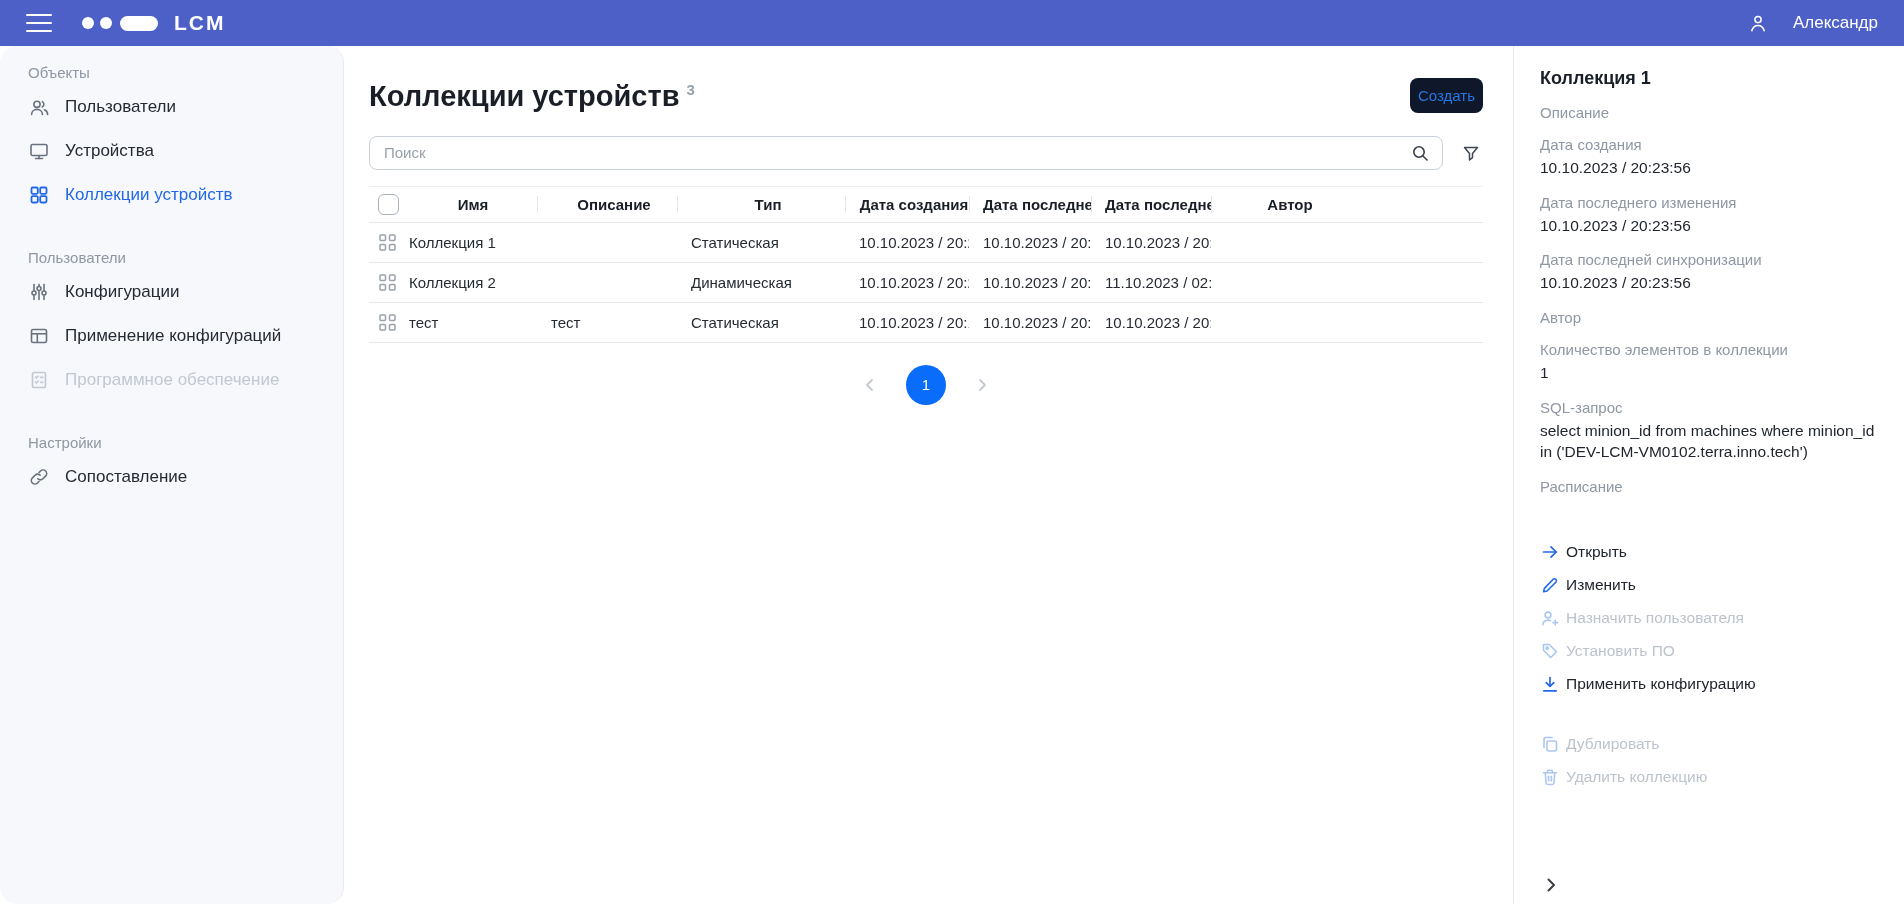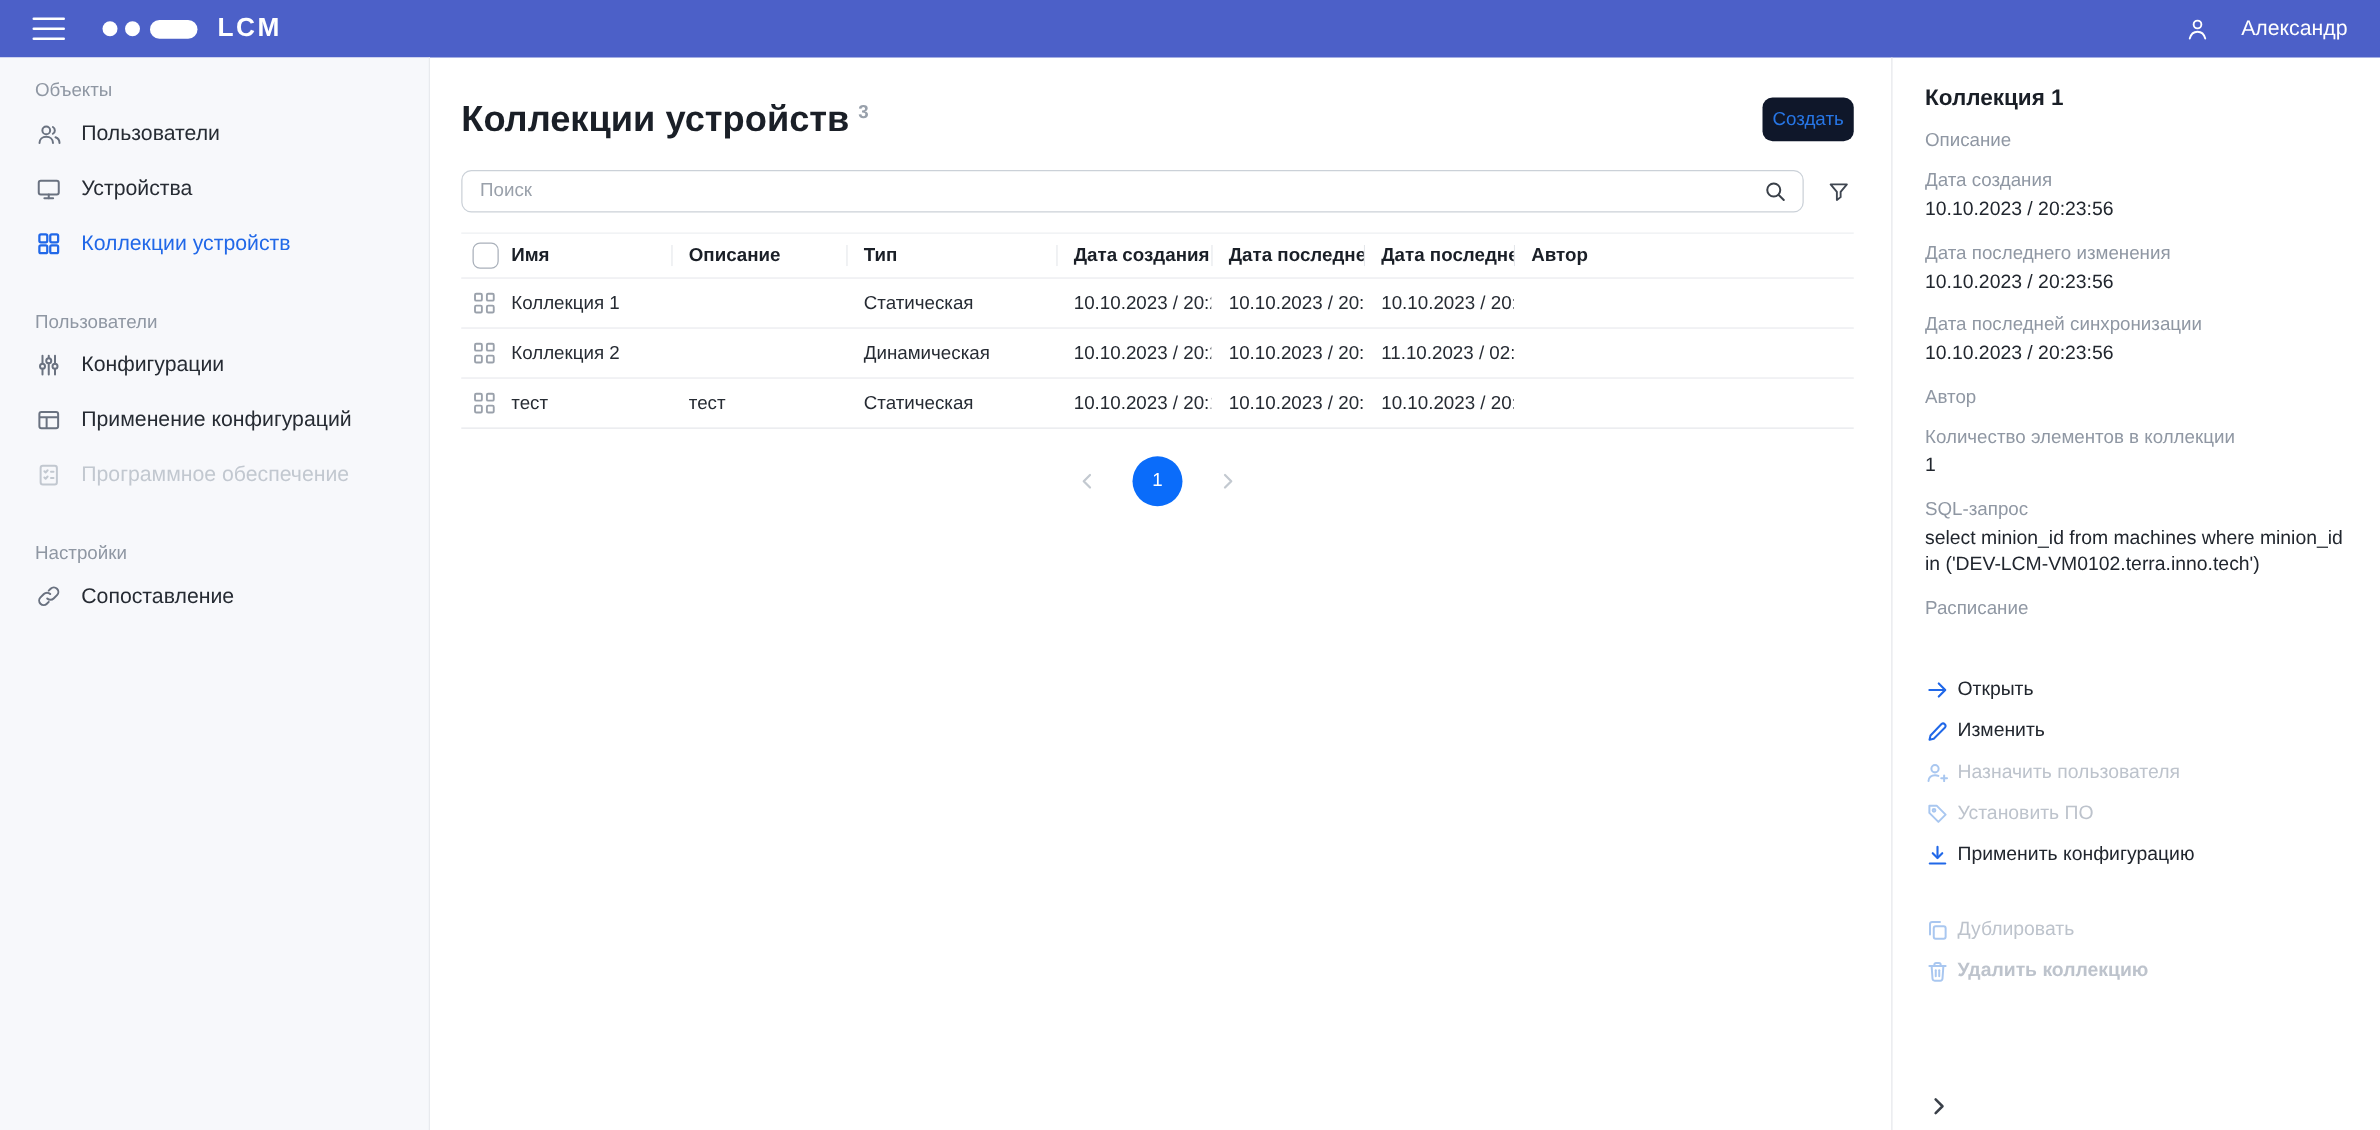--- a/index.html
+++ b/index.html
@@ -19,21 +19,21 @@
   .brand-text { font-size:21px; font-weight:800; letter-spacing:2px; margin-left:10px; }
   .topbar-user { margin-left:auto; display:flex; align-items:center; gap:24px;
                  font-size:17px; cursor:pointer; }
   .topbar-user svg { display:block; }
 
   
   .body { flex:1; display:flex; min-height:0; }
 
   
   .sidebar { width:344px; flex:0 0 344px; background:#F7F8FB; border-right:1px solid #E8EAEE;
-             padding-top:16px; }
+             padding-top:16px;border-radius:17px; }
   .section-label { font-size:15px; color:#8F97A3; margin:0 28px 4px; padding-top:2px; }
   .section:not(:first-child) .section-label { margin-top:30px; }
   .nav-item { height:44px; display:flex; align-items:center; gap:15px; padding:0 28px;
               font-size:17px; color:#262B33; cursor:pointer; }
   .nav-item .ico { width:22px; height:22px; flex:0 0 22px; color:#6A7280; display:flex; }
   .nav-item.active { color:#2168E8; }
   .nav-item.active .ico { color:#2168E8; }
   .nav-item.disabled { color:#C2C8D0; cursor:default; }
   .nav-item.disabled .ico { color:#C2C8D0; }
   svg { display:block; }
@@ -55,21 +55,21 @@
   .search-box input::placeholder { color:#9AA1AB; }
   .search-ico { position:absolute; right:13px; top:50%; transform:translateY(-50%);
                 color:#3A4049; cursor:pointer; }
   .filter-ico { color:#3F4651; cursor:pointer; padding-right:2px; }
 
   
   .table { margin-top:16px; border-top:1px solid #EDEFF2; }
   .tgrid { display:grid; align-items:center;
            grid-template-columns:40px 128px 140px 168px 124px 122px 120px 144px 1fr; }
   .thead { height:36px; border-bottom:1px solid #E6E8EC; font-weight:700; font-size:15px;
-           color:#1A1F27; }
+           color:#1A1F27;text-align:center; }
   .trow { height:40px; border-bottom:1px solid #E6E8EC; font-size:15px; color:#262B33;
           cursor:pointer; background:#fff; }
   .cell { padding-left:14px; white-space:nowrap; overflow:hidden; }
   .cell.first { padding-left:0; }
   .cell.sep { position:relative; }
   .cell.sep::before { content:""; position:absolute; left:0; top:50%; transform:translateY(-50%);
                       width:1px; height:18px; background:#E3E6EA; }
   .cb-cell { display:flex; justify-content:flex-start; padding-left:9px; }
   .checkbox { width:21px; height:21px; border:1.5px solid #A9B0BA; border-radius:6px;
               background:#fff; cursor:pointer; }
@@ -92,21 +92,21 @@
   .field-value:empty { display:none; }
   .sql-value { word-wrap:break-word; white-space:normal; }
 
   .actions { margin-top:46px; }
   .action { display:flex; align-items:center; gap:6px; height:22px; margin-bottom:11px;
             font-size:15.5px; color:#21262E; cursor:pointer; }
   .action .ico { width:20px; height:20px; flex:0 0 20px; color:#2168E8; display:flex; }
   .action.disabled { color:#BDC3CC; cursor:default; }
   .action.disabled .ico { color:#A9C7F0; }
   .action.grp2 { margin-top:38px; }
-  .action.grp2 + .action { margin-top:11px;font-weight:bold; }
+  .action.grp2 + .action { margin-top:11px; }
 
   .panel-collapse { position:absolute; left:28px; bottom:10px; color:#3A4049; cursor:pointer; }
 </style>
 </head>
 <body>
 
 <div class="app">
 
   <div class="topbar">
     <div class="hamburger">

